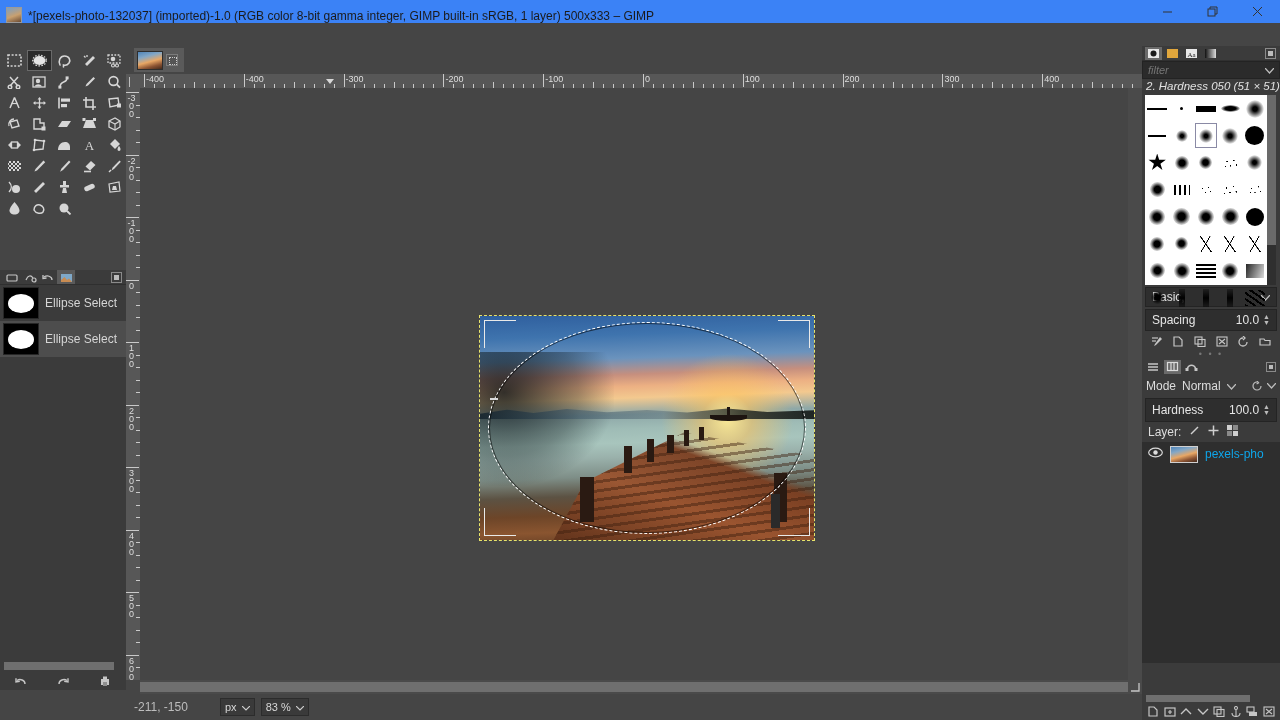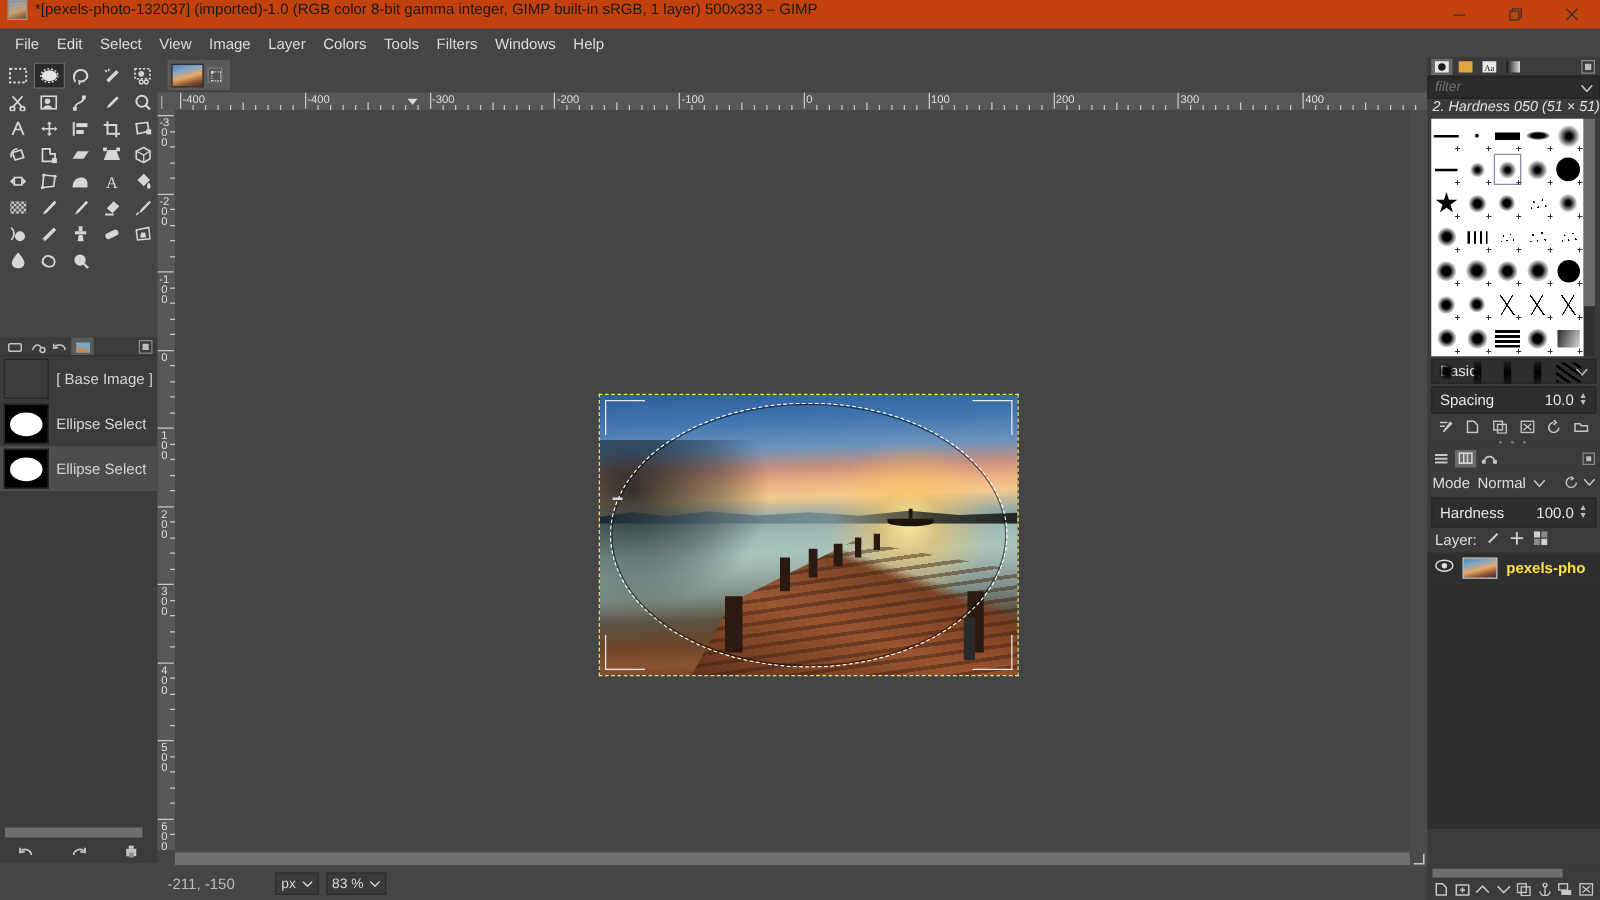--- a/index.html
+++ b/index.html
@@ -9,22 +9,22 @@
     background:#454545;
     color:#d4d4d4;
     font-size:12px;
     -webkit-font-smoothing:antialiased;
   }
   #app { position:relative; width:1280px; height:720px; }
 
   
   .titlebar {
     position:absolute; left:0; top:0; width:1280px; height:23px;
-    background:#c2410c; color:#1b1b1b;
-    display:flex; align-items:flex-start;
+    background:#3b82f6; color:#1b1b1b;
+    display:flex; align-items:flex-end;
   }
   .title-icon {
     width:16px; height:16px; margin:0 6px 0 6px; flex:none;
     background:linear-gradient(160deg,#7a9fc4 0%, #c8a070 55%, #6b4b33 100%);
     border:1px solid #9a9a9a;
   }
   .title-text { font-size:12px; color:#1b1b1b; white-space:nowrap; }
   .win-btns { margin-left:auto; display:flex; height:23px; }
   .win-btn {
     width:45px; height:23px; display:flex; align-items:center; justify-content:center;
@@ -255,21 +255,21 @@
   .mode-combo { display:flex; align-items:center; gap:6px; }
   .opacity-row {
     height:24px; background:#2e2e2e; border:1px solid #242424; margin:1px 3px 0 3px;
     display:flex; align-items:center; padding:0 6px; font-size:12px; color:#e6e6e6;
   }
   .lock-row { height:20px; display:flex; align-items:center; gap:8px; padding:0 6px; font-size:12px; color:#ddd; }
   .layer-row {
     height:24px; display:flex; align-items:center; gap:7px; padding:0 6px; background:#2e2e2e;
   }
   .layer-thumb { width:28px; height:17px; background:linear-gradient(165deg,#4f84b8 0%, #83a7c6 28%, #e8a765 55%, #8c5433 78%, #43291b 100%); border:1px solid #d0d0d0; }
-  .layer-name { font-size:12px; color:#fde047; white-space:nowrap; overflow:hidden;font-weight:bold; }
+  .layer-name { font-size:12px; color:#0ea5e9; white-space:nowrap; overflow:hidden; }
   .layer-list-fill { background:#2e2e2e; }
   .rdock-bottom { position:absolute; left:0; bottom:0; width:138px; height:25px; background:#3b3b3b; }
   .rd-scroll { position:absolute; left:4px; top:0px; width:104px; height:7px; background:#6f6f6f; }
   .rd-btns { position:absolute; left:0; top:8px; width:138px; height:17px; display:flex; align-items:center; justify-content:space-around; padding:0 3px;}
   .rdb { width:14px; height:14px; display:flex; align-items:center; justify-content:center; }
 </style>
 </head>
 <body>
 
 <div id="app">
@@ -291,33 +291,20 @@
       </div>
       <div class="win-btn">
         <svg width="11" height="11" viewBox="0 0 11 11">
           <line x1="1" y1="1" x2="10" y2="10" stroke="#333" stroke-width="1"></line>
           <line x1="10" y1="1" x2="1" y2="10" stroke="#333" stroke-width="1"></line>
         </svg>
       </div>
     </div>
   </div>
 
-  <div class="menubar">
-    <div class="menu-item">File</div>
-    <div class="menu-item">Edit</div>
-    <div class="menu-item">Select</div>
-    <div class="menu-item">View</div>
-    <div class="menu-item">Image</div>
-    <div class="menu-item">Layer</div>
-    <div class="menu-item">Colors</div>
-    <div class="menu-item">Tools</div>
-    <div class="menu-item">Filters</div>
-    <div class="menu-item">Windows</div>
-    <div class="menu-item">Help</div>
-  </div>
 
   <div class="toolbox">
     <div class="tool-grid">
 
       <div class="tool">
         <svg width="15" height="13">
             <rect x="1" y="1" width="13" height="11" fill="none" stroke="#d6d6d6" stroke-width="1.6" stroke-dasharray="2 1.6"></rect>
           </svg>
       </div>
       <div class="tool active">
@@ -596,24 +583,20 @@
       <div class="dock-tab sel">
         <svg width="13" height="11">
             <rect x="1" y="2" width="11" height="8" fill="#7fa8c8"></rect>
             <path d="M1 8 L4.5 5 L7 8 L9 6.5 L12 10 L1 10 Z" fill="#c98c52"></path>
           </svg>
       </div>
       <div class="dock-menu-btn"></div>
     </div>
 
     <div class="undo-list">
-      <div class="undo-row">
-        <div class="undo-thumb"></div>
-        <div class="undo-label">[ Base Image ]</div>
-      </div>
       <div class="undo-row">
         <div class="undo-thumb ellipse">
             <i></i>
           </div>
         <div class="undo-label">Ellipse Select</div>
       </div>
       <div class="undo-row sel">
         <div class="undo-thumb ellipse">
             <i></i>
           </div>

